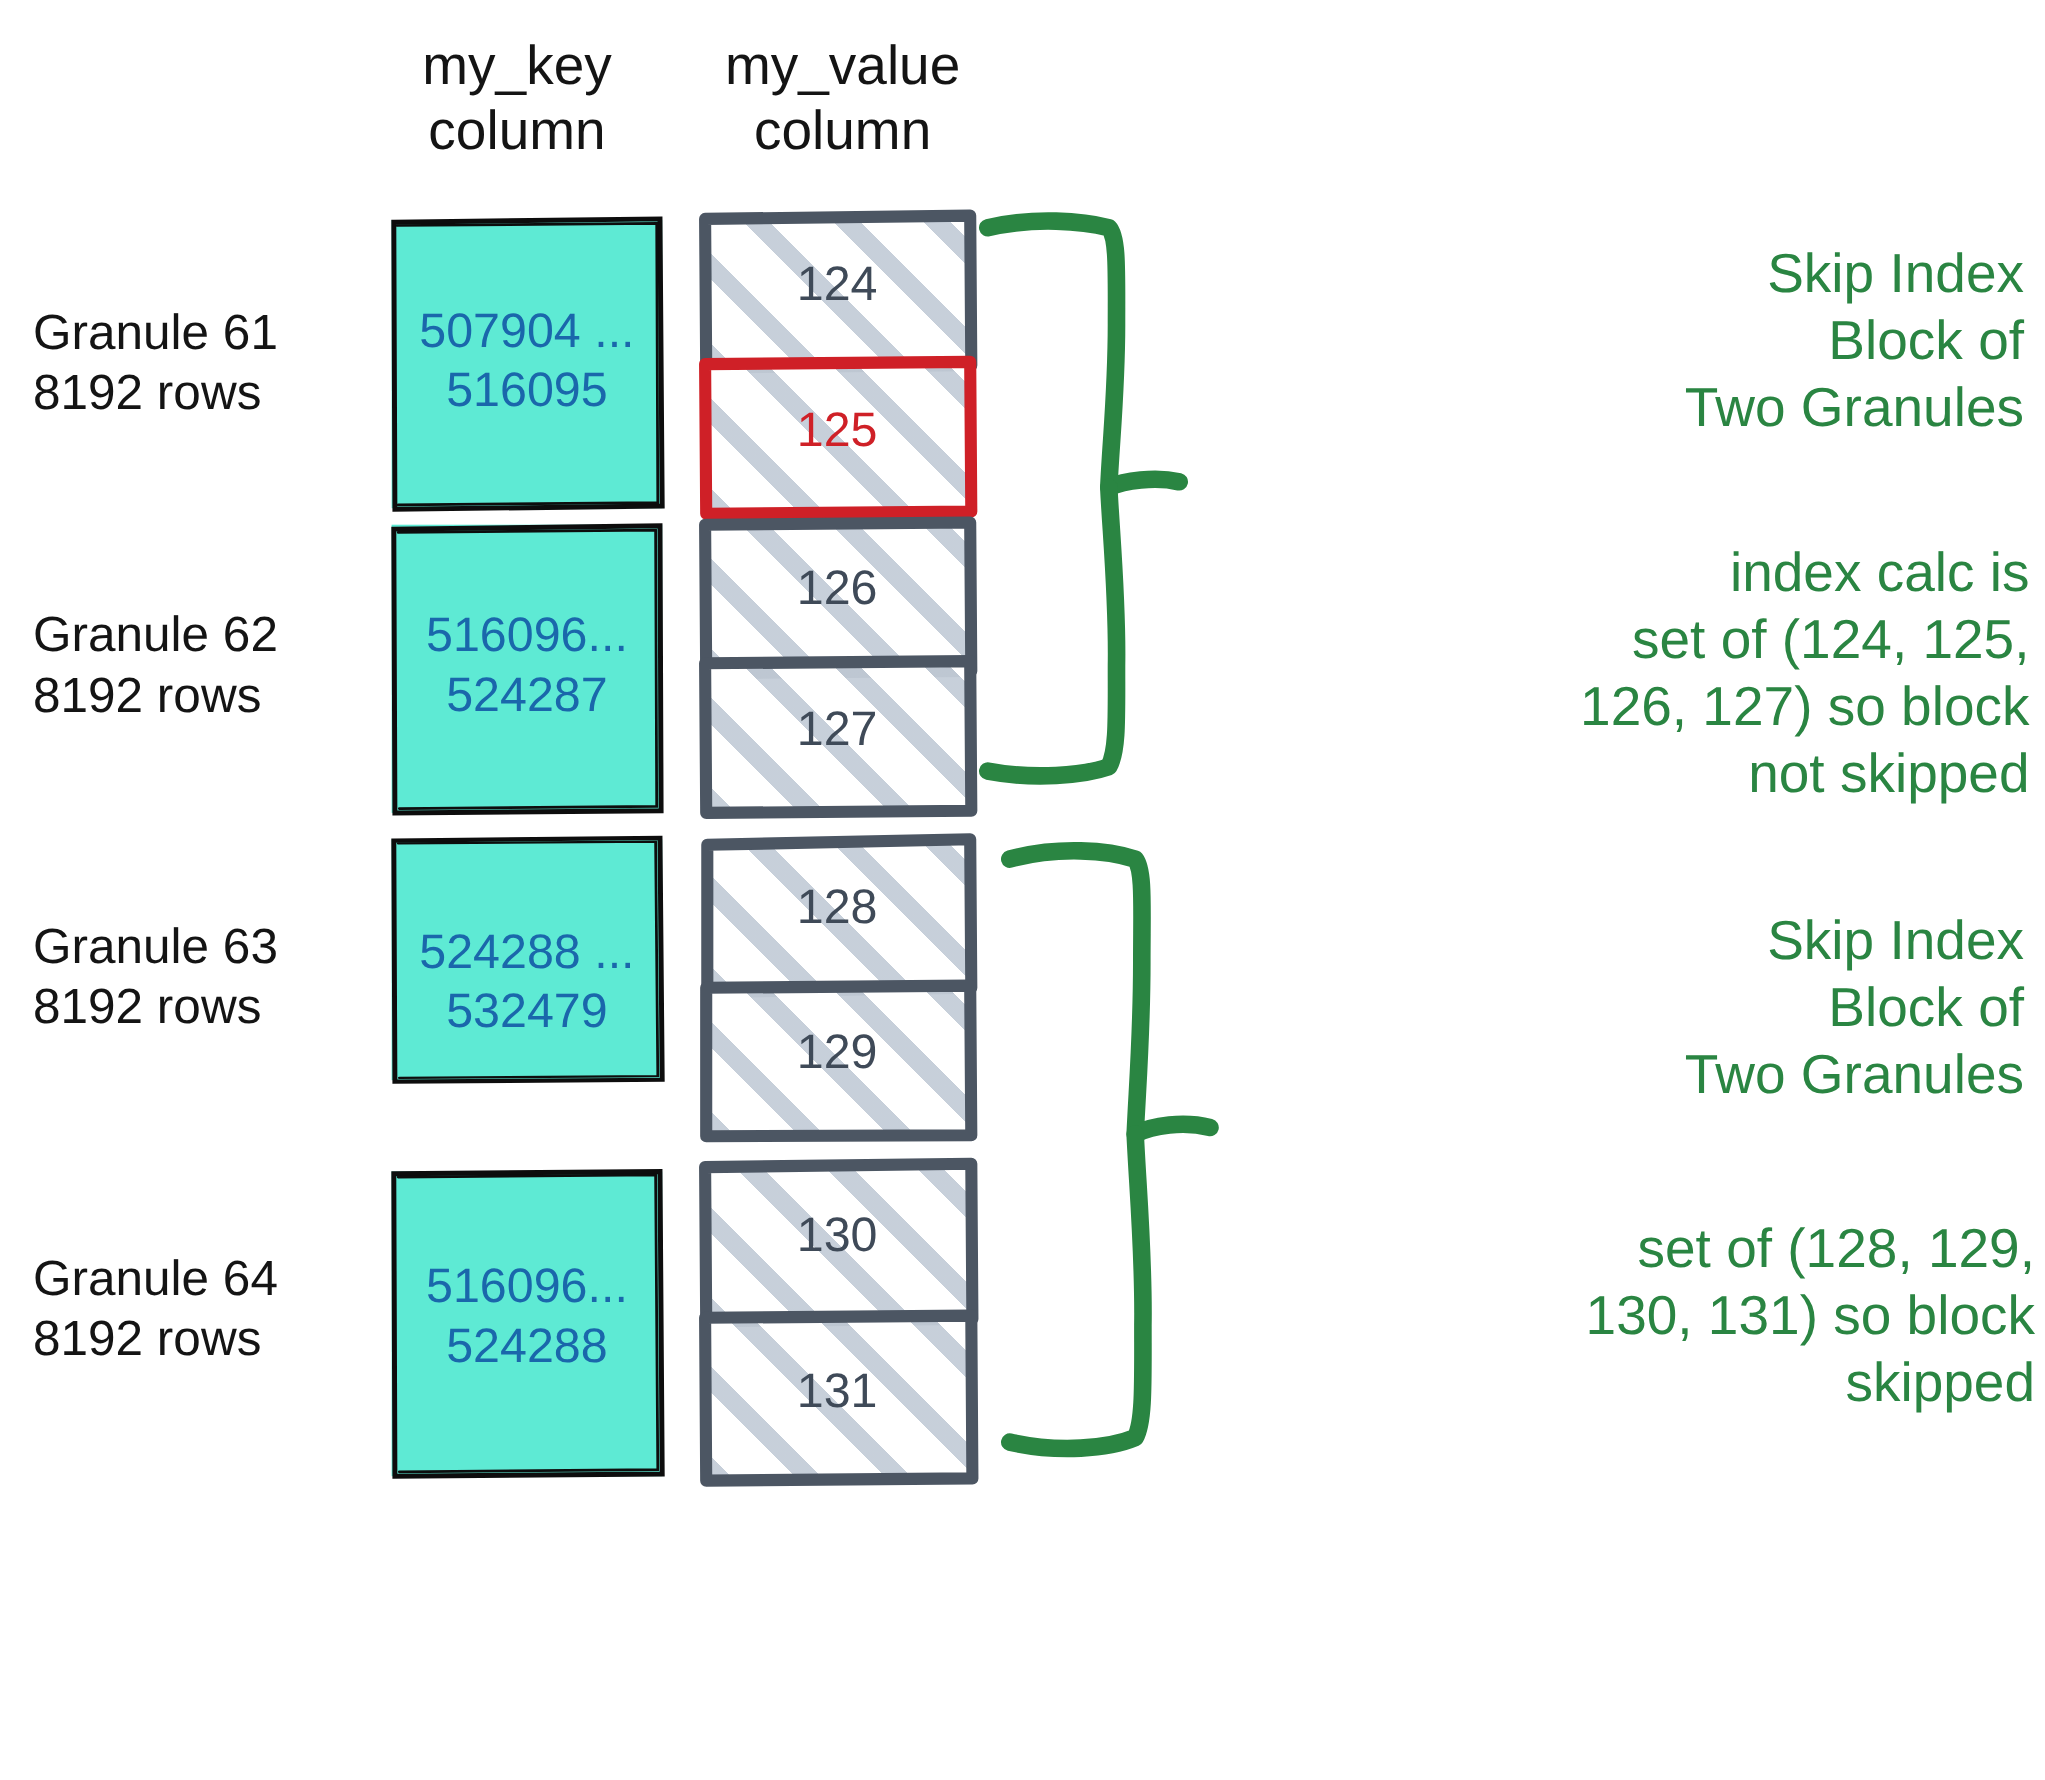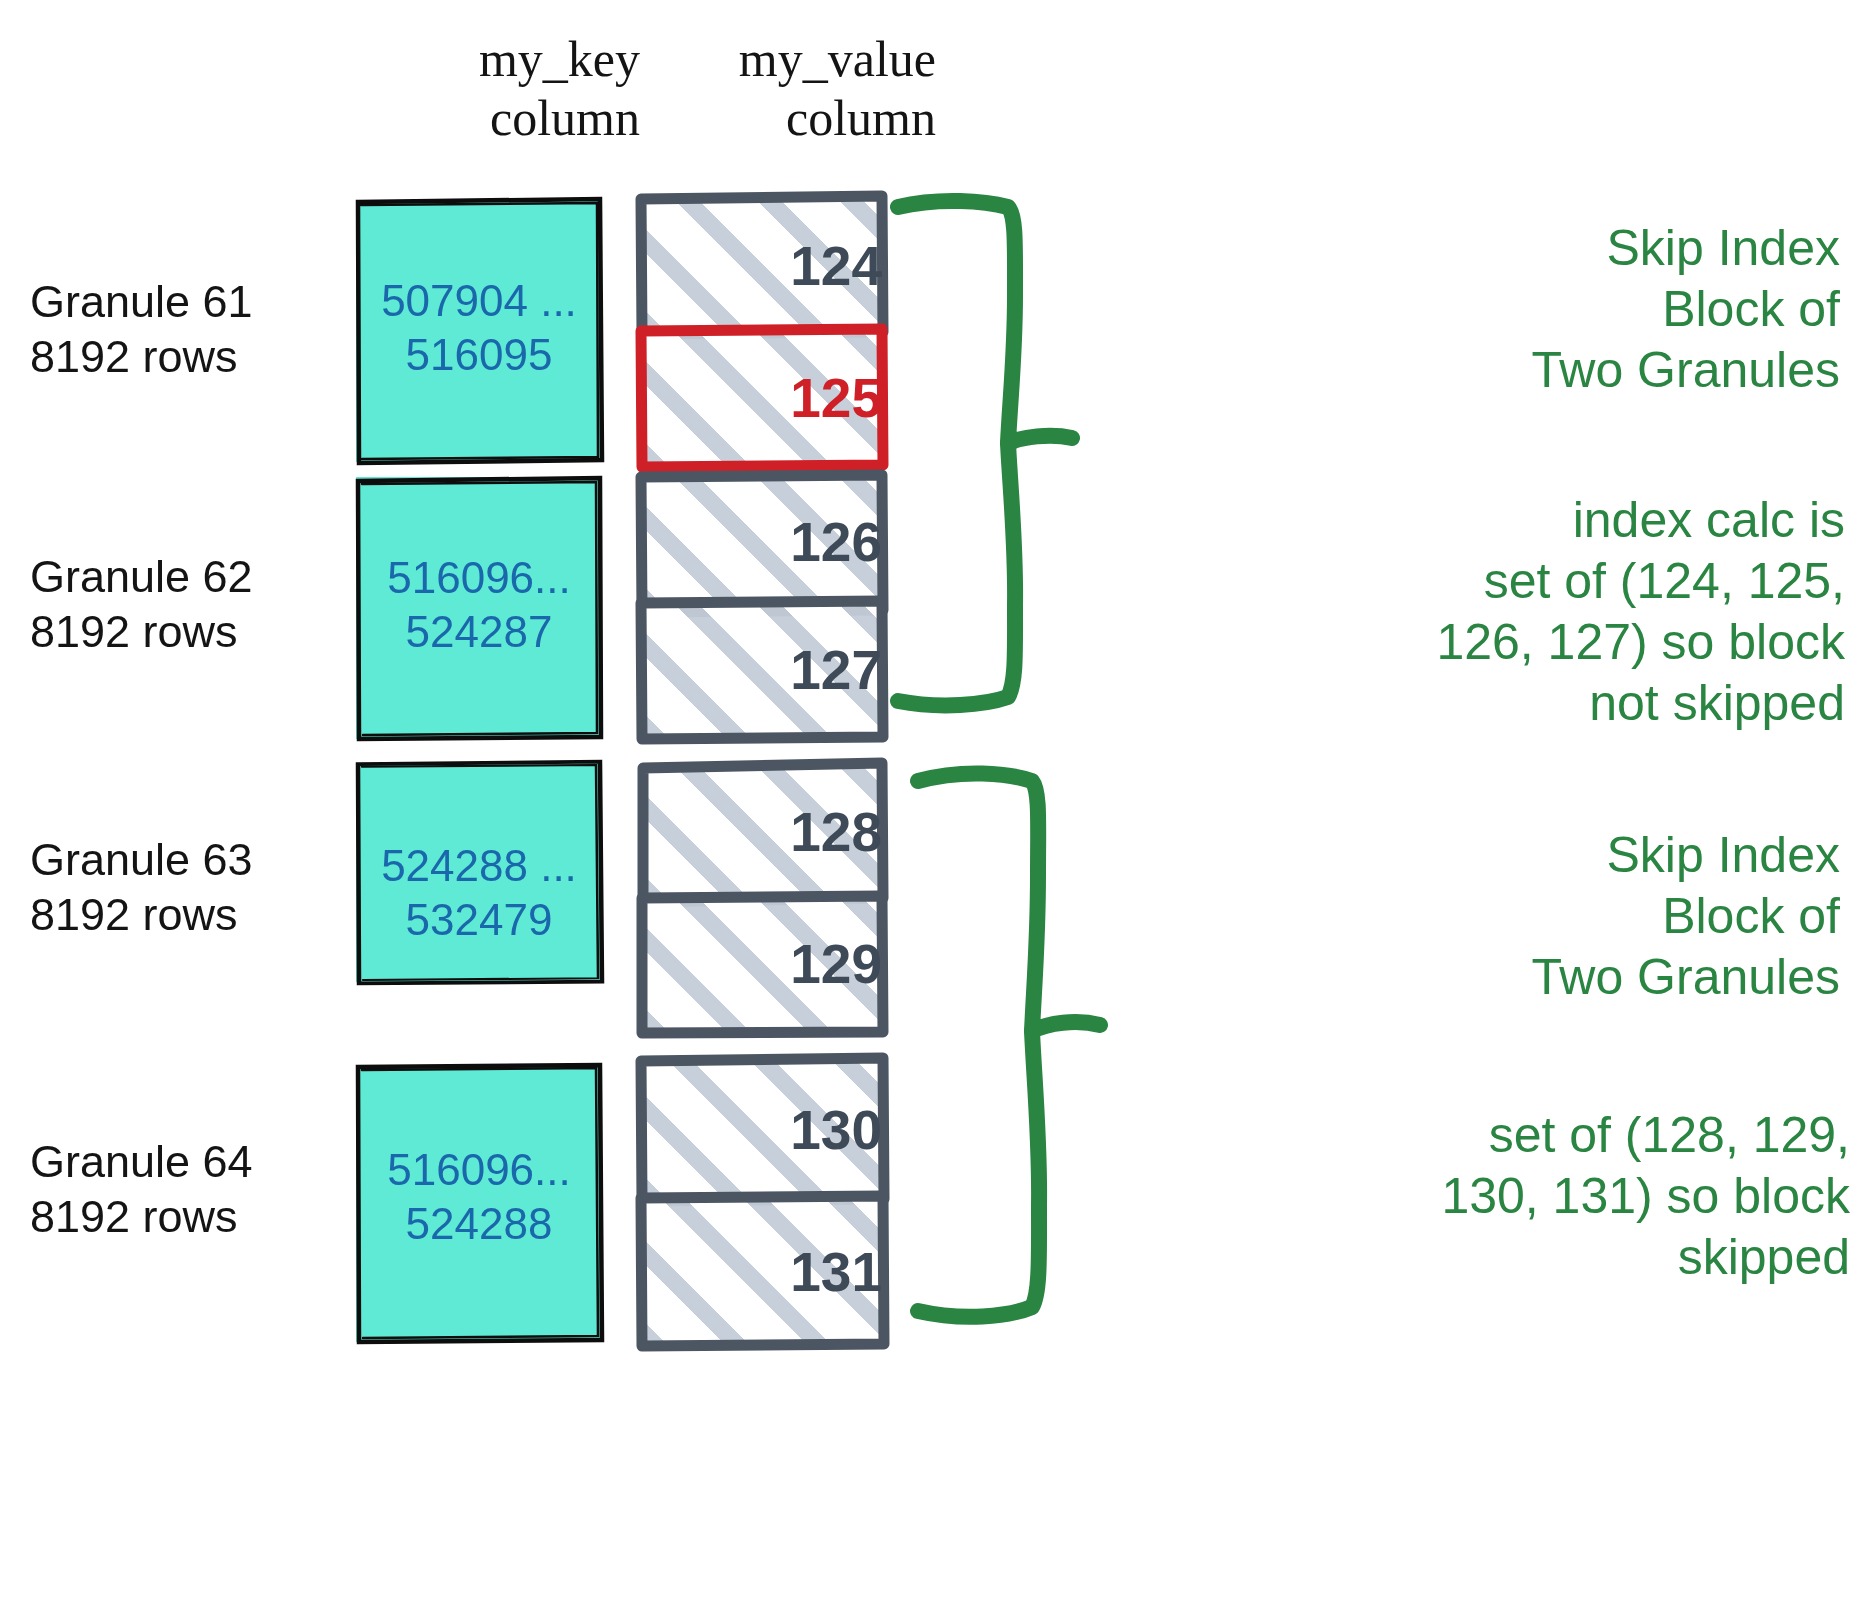--- a/index.html
+++ b/index.html
@@ -18,25 +18,25 @@
   .stage {
     position: absolute;
     left: 0; top: 0;
     width: 1859px;
     height: 1618px;
   }
 
   
   .col-header {
     position: absolute;
-    text-align: right;
+    text-align: center;
     font-size: 50px;
     line-height: 1.18;
     color: #141414;
-    font-family: Liberation Serif, serif;
+    font-family: Liberation Sans, sans-serif;
     white-space: pre-line;
   }
   #hdr-key   { left: 300px; top: 30px; width: 340px; }
   #hdr-value { left: 596px; top: 30px; width: 340px; }
 
   
   .granule-label {
     position: absolute;
     left: 30px;
     width: 330px;
@@ -90,24 +90,23 @@
     position: absolute;
     left: -14px; top: -14px;
     width: calc(100% + 28px);
     height: calc(100% + 28px);
     pointer-events: none;
     overflow: visible;
   }
   .val-text {
     position: absolute;
     left: 0; right: 0;
-    text-align: right;
-    font-size: 55px;
+    text-align: center;
+    font-size: 44px;
     color: #3f4a58;
-    font-weight: bold;
   }
   .val-text.red { color: #cf2027; }
 
   
   .brace {
     position: absolute;
     pointer-events: none;
     overflow: visible;
   }
 

